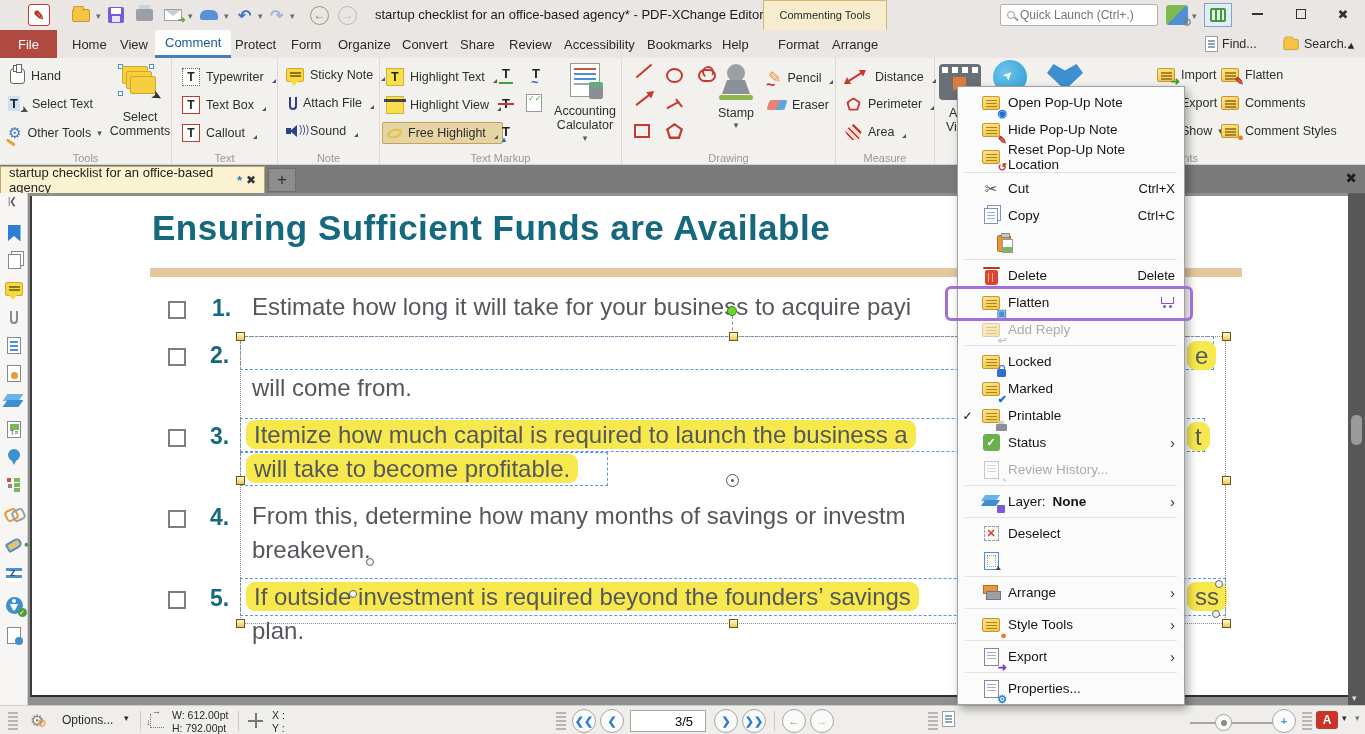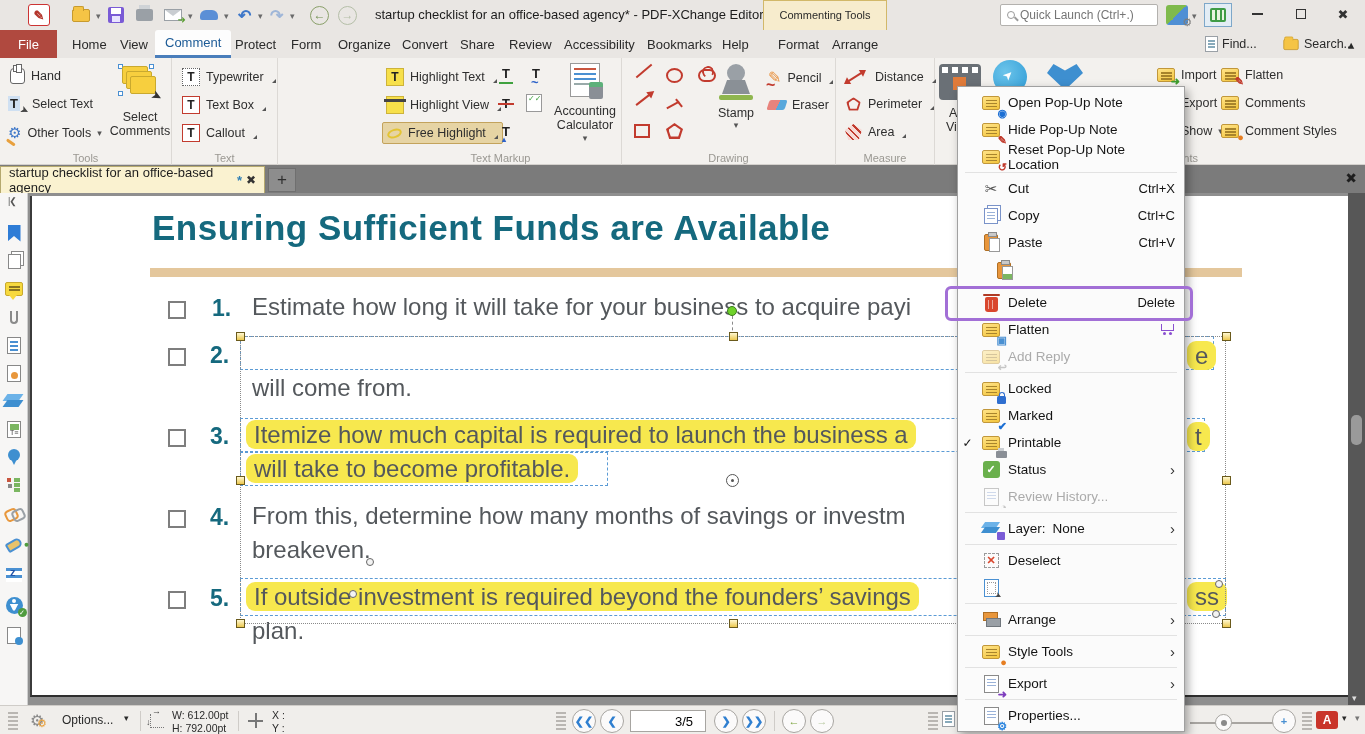--- a/index.html
+++ b/index.html
@@ -221,21 +221,21 @@
 
 
 .cmenu{position:absolute;left:957px;top:86px;width:228px;background:#fbfbfb;border:1px solid #a0a0a0;box-shadow:3px 4px 9px rgba(0,0,0,.35);z-index:50;padding:2px 0}
 .mrow{height:27px;display:flex;align-items:center;gap:7px;padding:0 9px 0 3px;font-size:13.5px;color:#141414}
 .chk{width:13px;flex:0 0 13px;text-align:center;font-size:12px}
 .mi{flex:0 0 20px;height:20px;position:relative;display:flex;align-items:center;justify-content:center;font-size:14px}
 .rt{margin-left:auto;font-size:13px}
 .arr{margin-left:auto;font-size:15px;color:#333;line-height:1}
 .dis{color:#ababab}.dis .mi{opacity:.45}
 .msep{height:1px;background:#e2e2e2;margin:2px 7px}
-.bold{font-weight:normal}
+.bold{font-weight:bold}
 .i-page{width:15px;height:18px;background:#fff;border:1px solid #8a8a8a;position:relative}
 .i-page::before{content:"";position:absolute;left:2px;top:3px;width:9px;height:1.5px;background:#9ab2d8;box-shadow:0 3px 0 #9ab2d8,0 6px 0 #9ab2d8}
 .i-copy{width:14px;height:16px;background:#fff;border:1px solid #7a93c9;box-shadow:3px -3px 0 -1px #fff,3px -3px 0 0 #7a93c9;position:relative}
 .i-copy::after{content:"";position:absolute;left:2px;top:3px;width:8px;height:1.5px;background:#9ab2d8;box-shadow:0 3px 0 #9ab2d8,0 6px 0 #9ab2d8}
 .i-paste{width:14px;height:17px;background:#e8963c;border:1px solid #b06f24;border-radius:2px;position:relative}
 .i-paste::before{content:"";position:absolute;left:3px;top:-3px;width:7px;height:3px;background:#c9c9c9;border:1px solid #8a8a8a}
 .i-paste::after{content:"";position:absolute;left:4px;top:3px;width:9px;height:12px;background:#fff;border:1px solid #999}
 .i-paste.pic::after{background:linear-gradient(#fff 0 55%,#7bb661 55% 100%)}
 .i-trash{width:13px;height:15px;background:#d9472e;border-radius:2px 2px 3px 3px;position:relative;margin-top:3px}
 .i-trash::before{content:"";position:absolute;left:-2px;top:-3px;width:17px;height:2.5px;background:#b03a24;border-radius:1px}
@@ -390,20 +390,40 @@
           <span class="cnr"></span>
         </div>
       <div class="rbtn" style="left:10px;top:66px">
           <span class="icT icTred">T</span>
           <span>Callout</span>
           <span class="cnr"></span>
         </div>
       <div class="glabel">Text</div>
     </div>
 
+    <div class="grp" style="left:278px;width:102px">
+      <div class="rbtn" style="left:8px;top:10px">
+          <span class="stickyic"></span>
+          <span>Sticky Note</span>
+          <span class="cnr"></span>
+        </div>
+      <div class="rbtn" style="left:11px;top:38px">
+          <span class="clip2" style="border-color:#2d3f8f"></span>
+          <span>Attach File</span>
+          <span class="cnr"></span>
+        </div>
+      <div class="rbtn" style="left:8px;top:66px">
+          <span class="soundic">
+            <span class="soundw">)))</span>
+          </span>
+          <span>Sound</span>
+          <span class="cnr"></span>
+        </div>
+      <div class="glabel">Note</div>
+    </div>
 
     <div class="grp" style="left:380px;width:242px">
       <div class="rbtn" style="left:6px;top:10px">
           <span class="ylwT">T</span>
           <span>Highlight Text</span>
           <span class="cnr"></span>
         </div>
       <div class="rbtn" style="left:6px;top:38px">
           <span class="ylwArea"></span>
           <span>Highlight View</span>
@@ -733,28 +753,20 @@
         <span class="rt">Ctrl+X</span>
       </div>
     <div class="mrow">
         <span class="chk"></span>
         <span class="mi">
           <span class="i-copy"></span>
         </span>
         <span class="lbl">Copy</span>
         <span class="rt">Ctrl+C</span>
       </div>
-    <div class="mrow">
-        <span class="chk"></span>
-        <span class="mi">
-          <span class="i-paste"></span>
-        </span>
-        <span class="lbl">Paste</span>
-        <span class="rt">Ctrl+V</span>
-      </div>
     <div class="mrow" style="height:28px;padding-left:36px">
         <span class="mi">
           <span class="i-paste pic"></span>
         </span>
       </div>
     <div class="msep"></div>
     <div class="mrow">
         <span class="chk"></span>
         <span class="mi">
           <span class="i-trash"></span>

